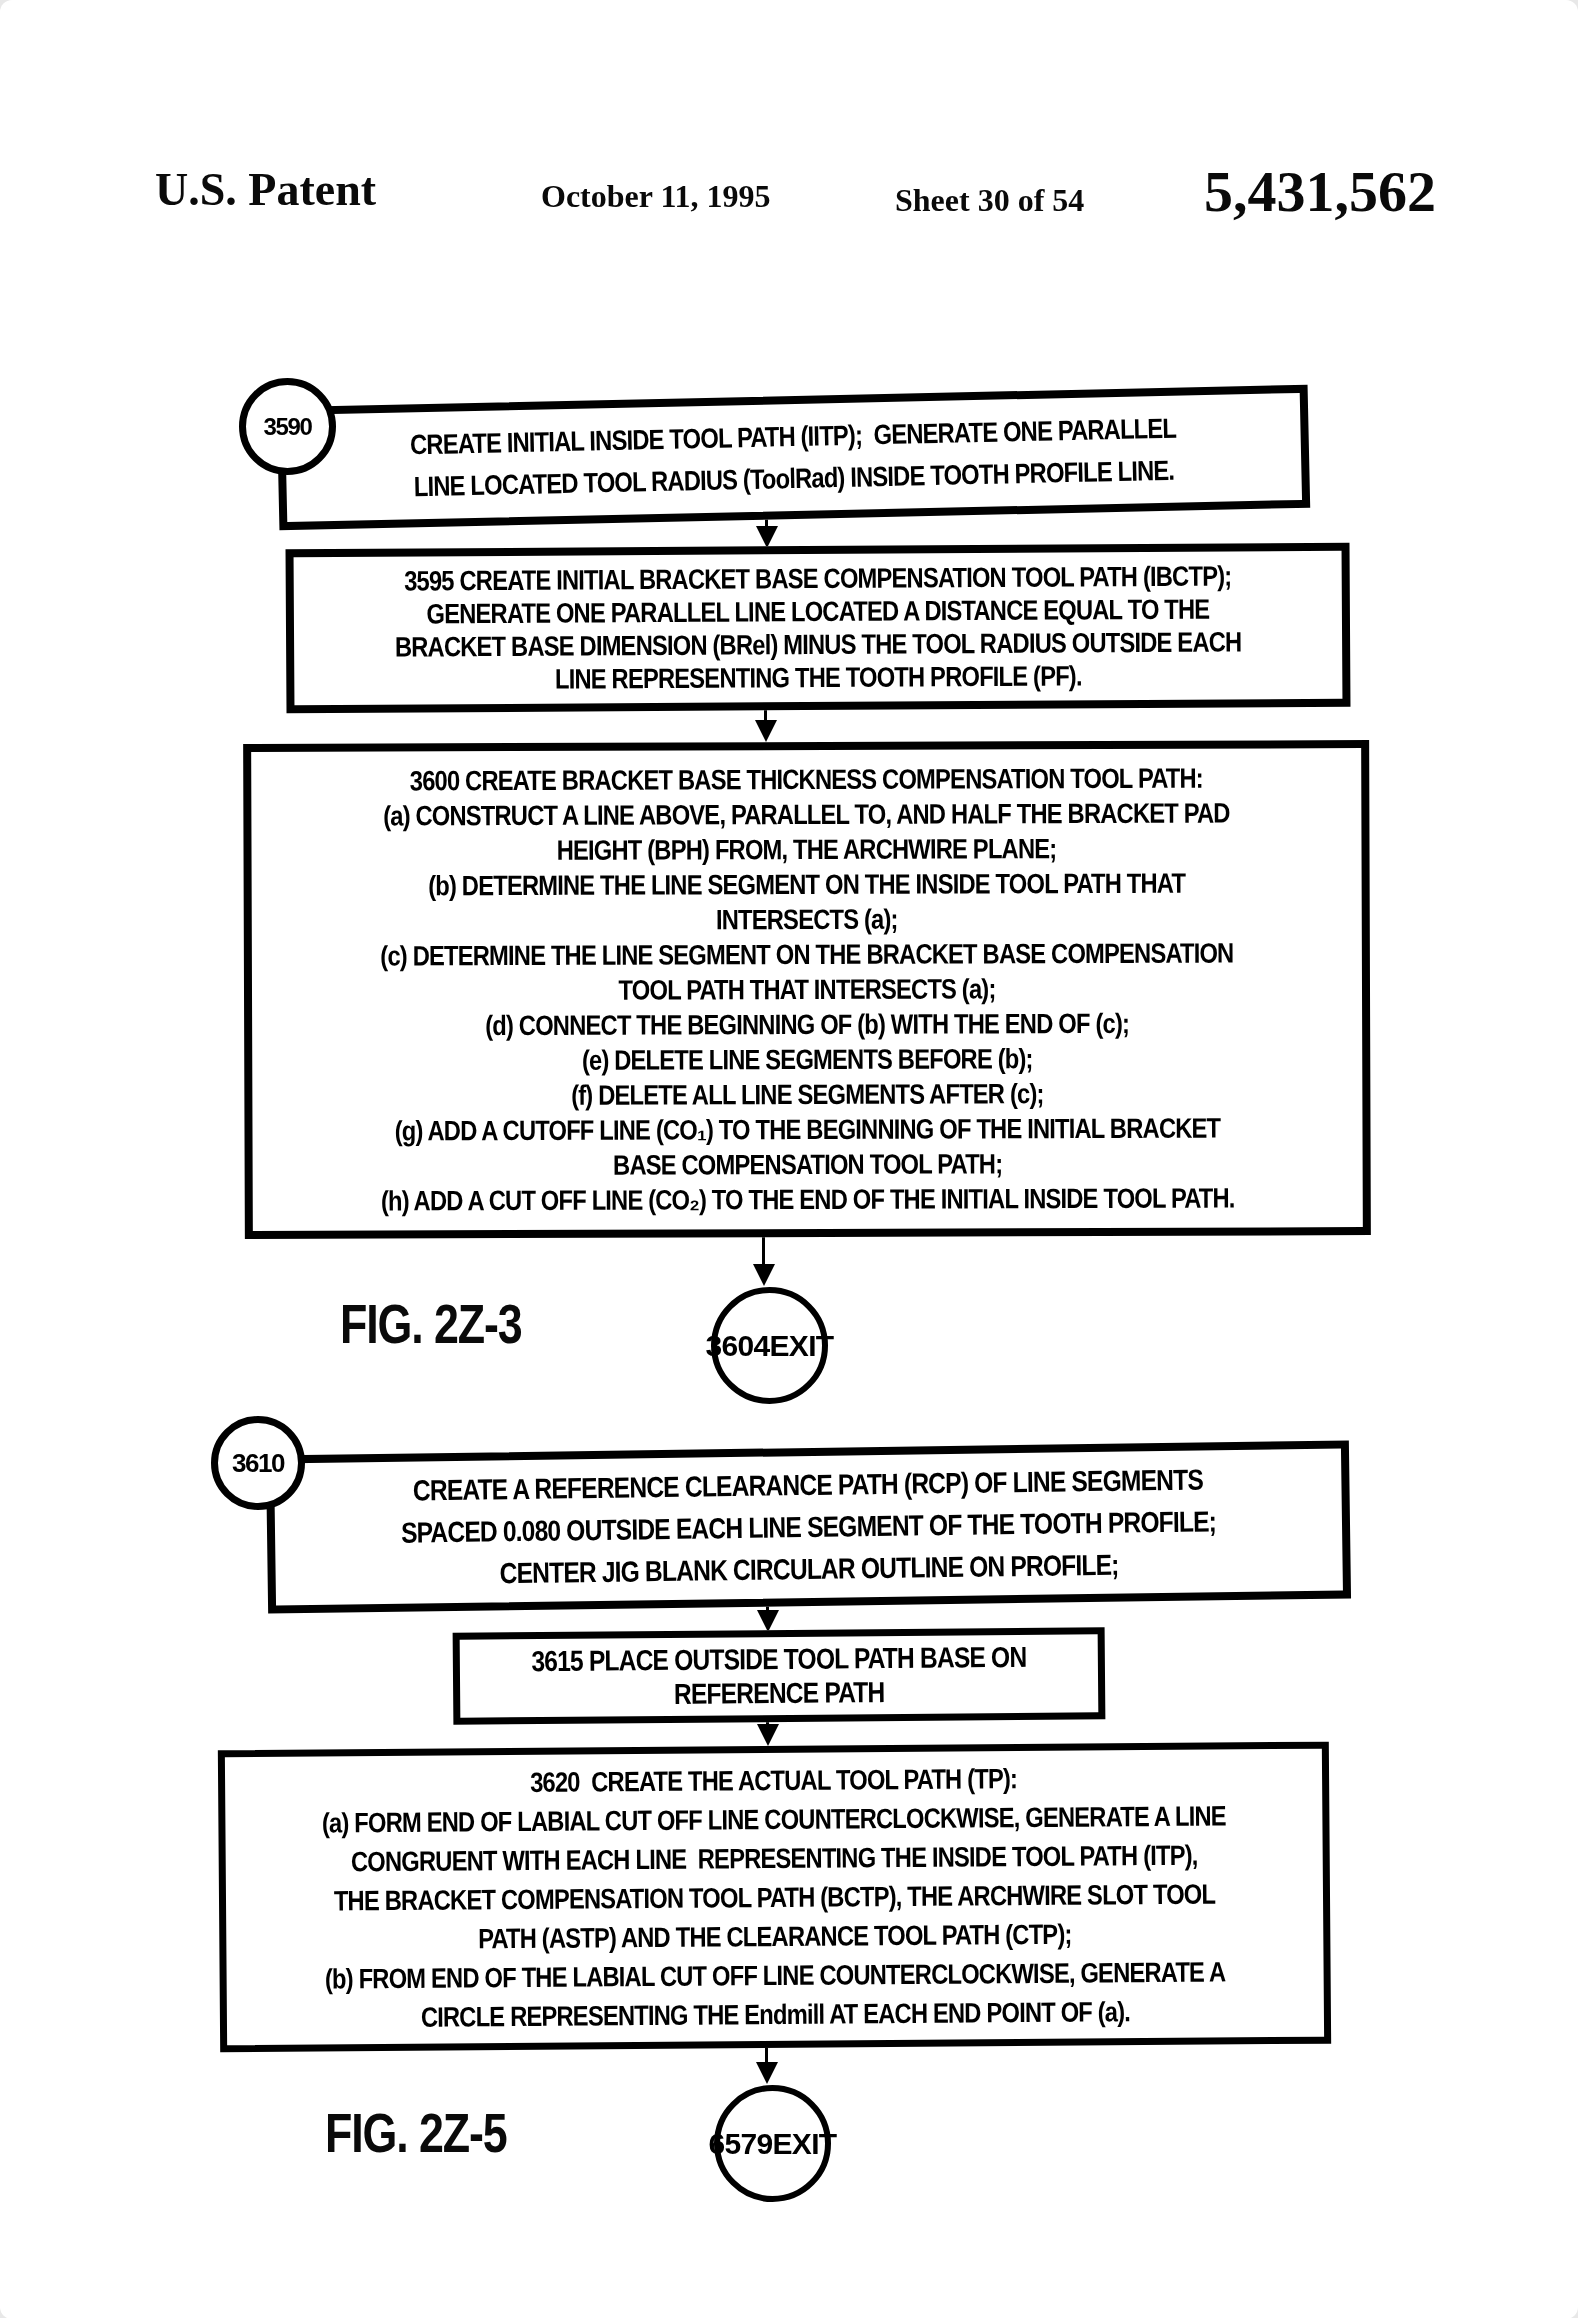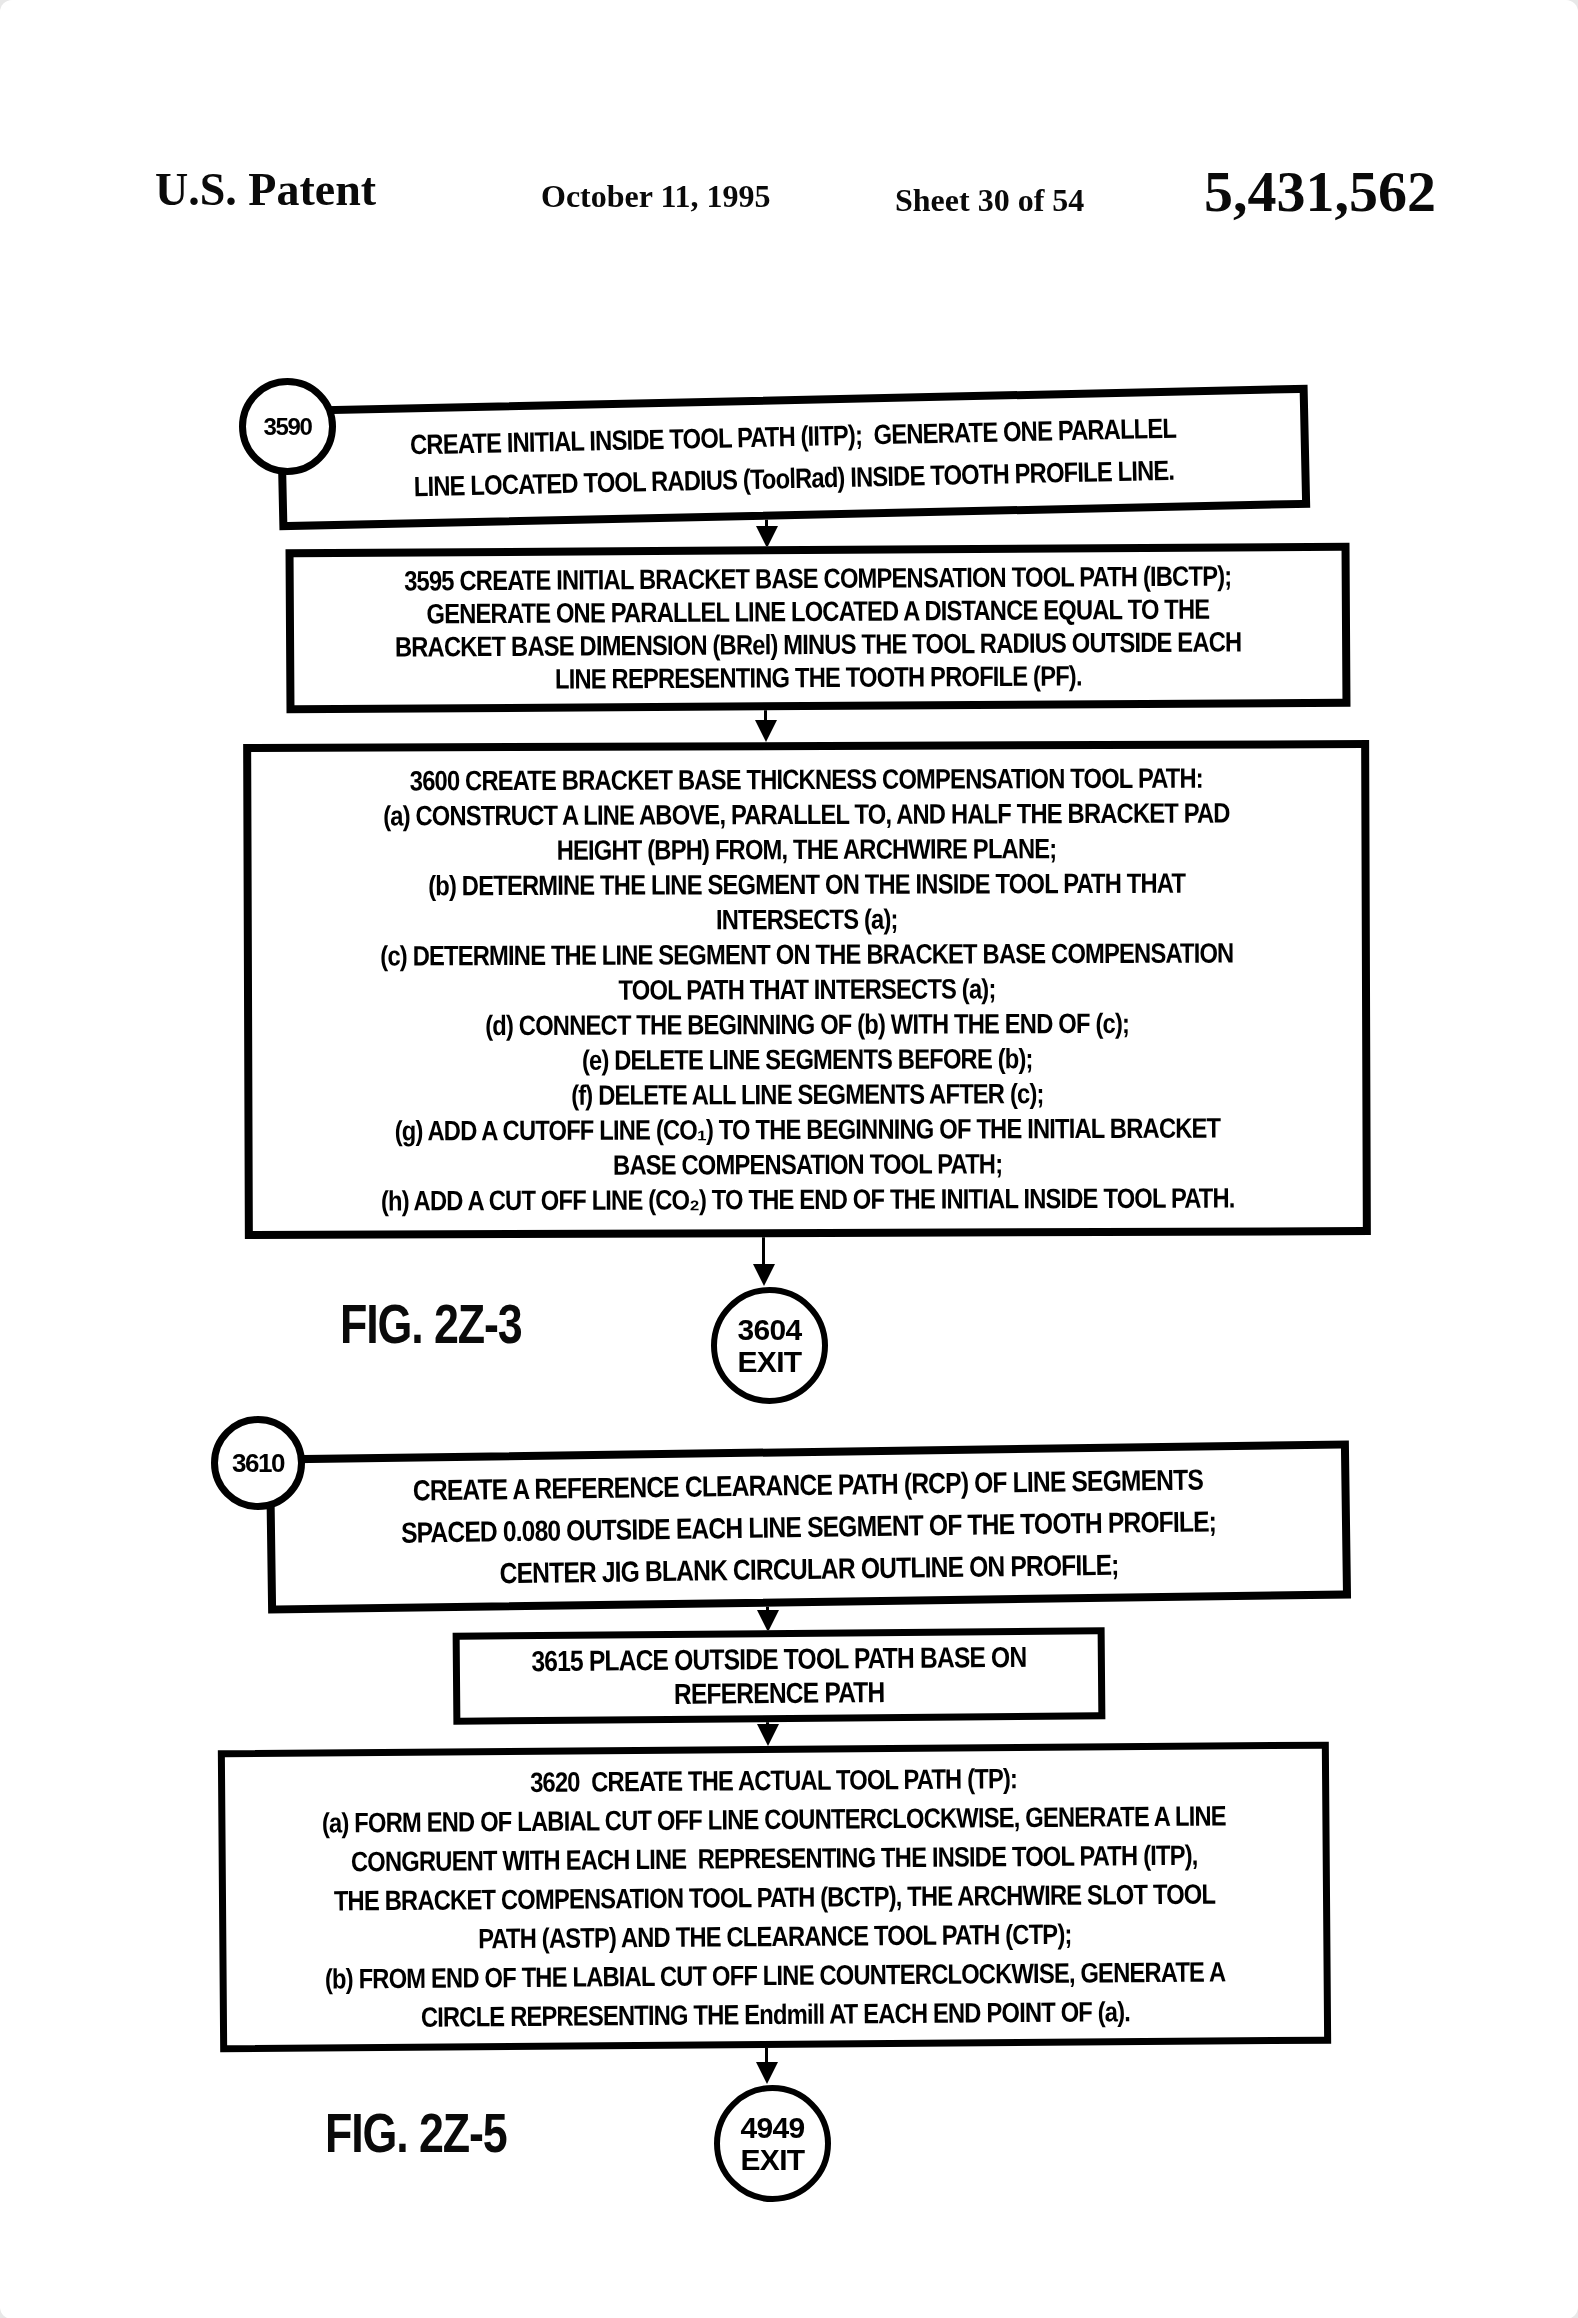--- a/index.html
+++ b/index.html
@@ -20,21 +20,21 @@
     width:100%; text-align:center; font-weight:700; letter-spacing:-1px;
     transform:scaleX(0.85); transform-origin:center center;
   }
   .line { white-space:pre; }
   .circle {
     position:absolute; border-radius:50%; background:#fff;
     display:flex; align-items:center; justify-content:center;
     font-weight:700; z-index:3; text-align:center;
   }
   .start-circle { border:7.5px solid #000; letter-spacing:-1.4px; }
-  .exit-circle { border:6.1px solid #000; flex-direction:column; letter-spacing:-0.7px; }
+  .exit-circle { border:6.1px solid #000; flex-direction:row; letter-spacing:-0.7px; }
   .arrow { position:absolute; width:3.4px; background:#000; z-index:1; }
   .arrow::after {
     content:""; position:absolute; top:100%; left:50%; transform:translateX(-50%);
     border-left:11px solid transparent; border-right:11px solid transparent;
     border-top:22px solid #000;
   }
   .figlabel {
     position:absolute; font-weight:700; letter-spacing:-1.4px; white-space:nowrap;
     transform:scaleX(0.8); transform-origin:left center; color:#0a0a0a;
   }
@@ -125,20 +125,20 @@
         <div class="line">THE BRACKET COMPENSATION TOOL PATH (BCTP), THE ARCHWIRE SLOT TOOL</div>
         <div class="line">PATH (ASTP) AND THE CLEARANCE TOOL PATH (CTP);</div>
         <div class="line">(b) FROM END OF THE LABIAL CUT OFF LINE COUNTERCLOCKWISE, GENERATE A</div>
         <div class="line">CIRCLE REPRESENTING THE Endmill AT EACH END POINT OF (a).</div>
       </div>
   </div>
 
   <div class="arrow" style="left:765px; top:2036px; height:26px;"></div>
 
   <div class="circle exit-circle" style="left:714px; top:2085px; width:105px; height:105px;">
-    <div style="font-size:30px; line-height:32px;">4949</div>
+    <div style="font-size:30px; line-height:32px;">6579</div>
     <div style="font-size:30px; line-height:32px;">EXIT</div>
   </div>
 
   <div class="figlabel" style="left:325px; top:2100px; font-size:56px;">FIG. 2Z-5</div>
 
 </div>
 
 
 </body></html>

